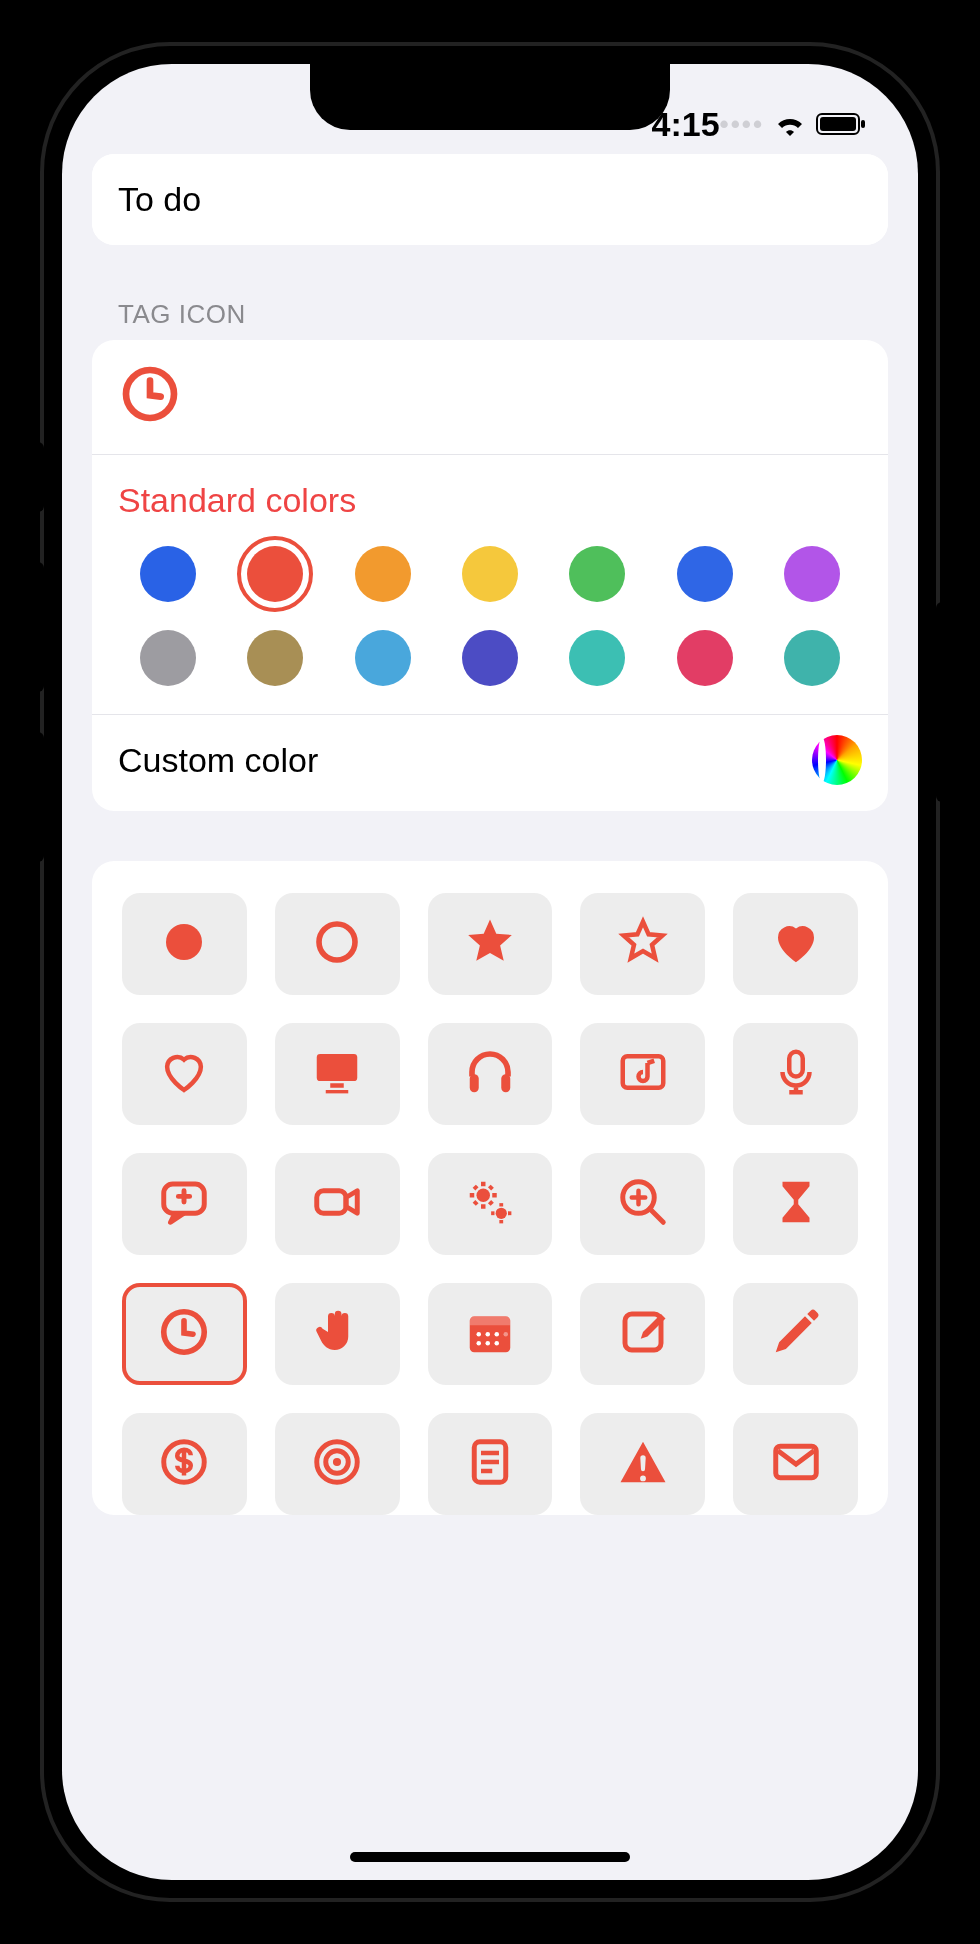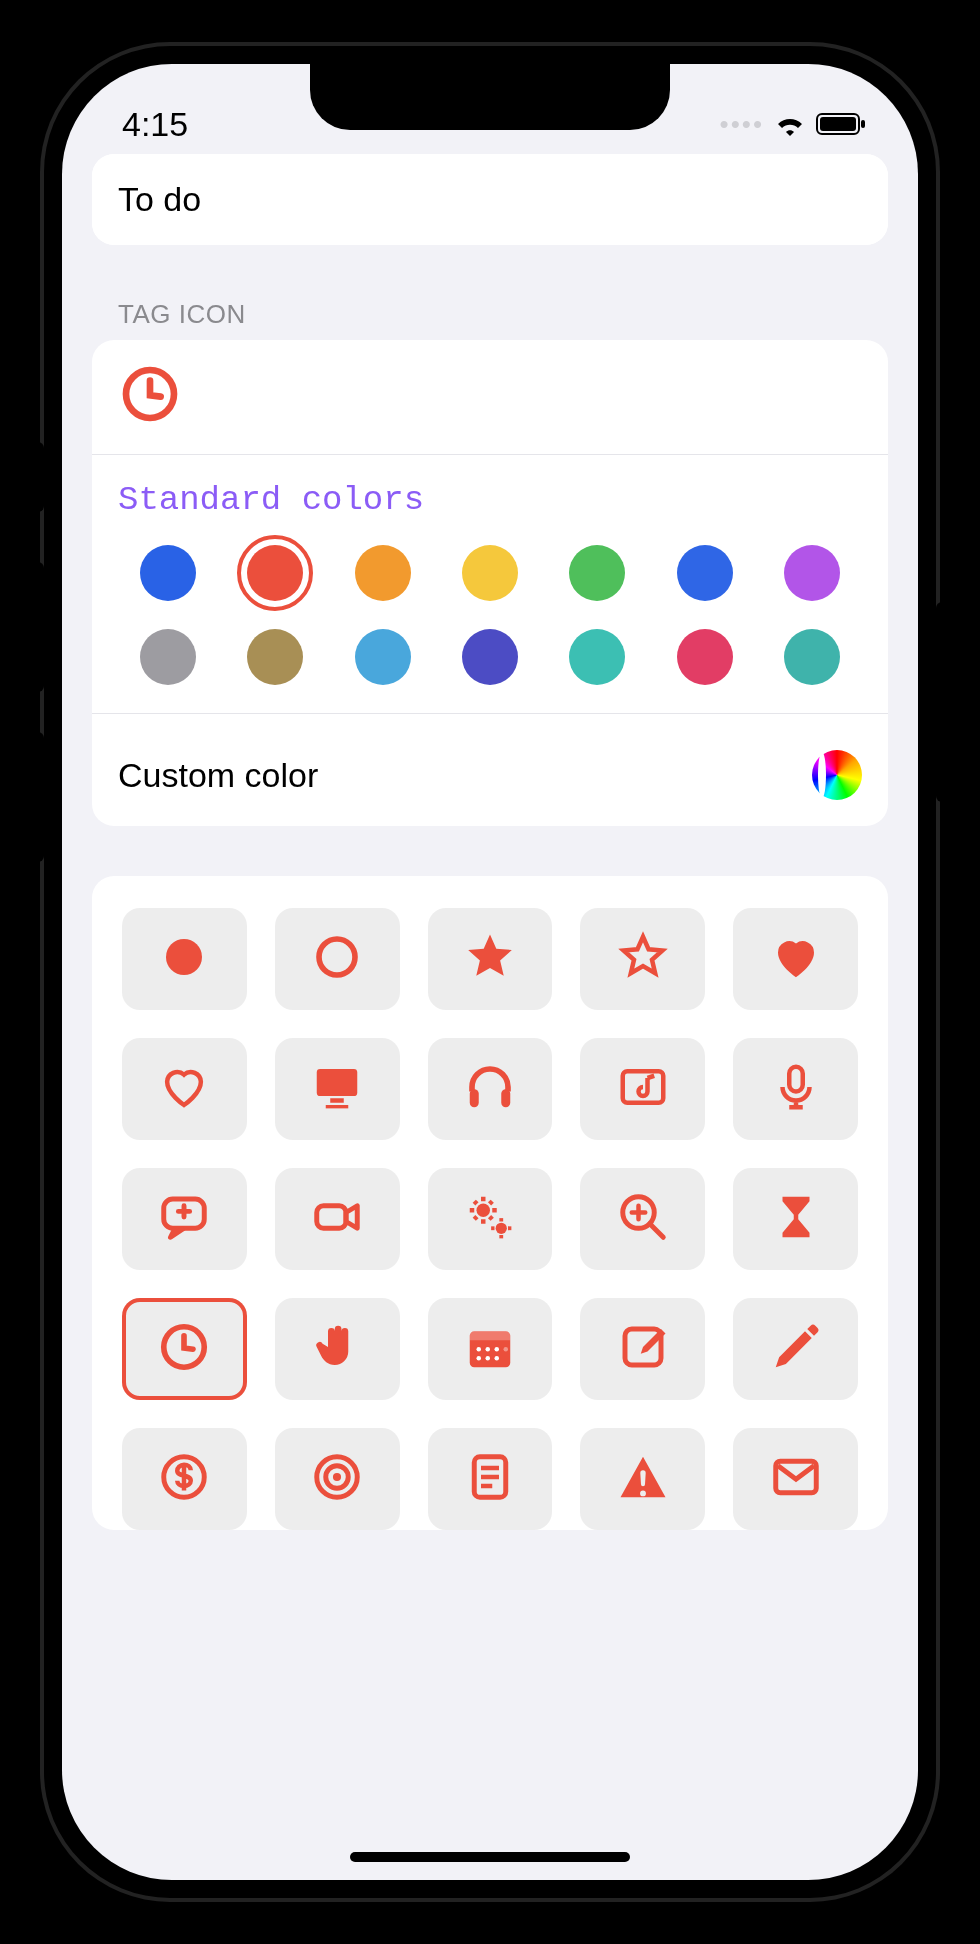--- a/index.html
+++ b/index.html
@@ -38,23 +38,23 @@
     height: 66px;
     background: #000;
     border-bottom-left-radius: 40px;
     border-bottom-right-radius: 40px;
     z-index: 10;
   }
   .status-bar {
     height: 90px;
     padding: 30px 50px 0 60px;
     display: flex;
-    justify-content: space-between;
+    justify-content: flex-end;
     align-items: center;
-    font-weight: 400;
+    font-weight: 700;
     font-size: 34px;
     color: #000;
   }
   .status-right { display: flex; align-items: center; gap: 10px; }
   .dots { color:#cfcfd4; letter-spacing:2px; font-size:26px;}
   .back-row {
     display: flex;
     align-items: center;
     gap: 6px;
     padding: 22px 28px 10px 28px;
@@ -90,23 +90,22 @@
     color:#000;
     background:#fff;
   }
   .icon-preview-row {
     padding: 22px 26px 24px 26px;
     border-bottom: 1px solid #E5E5EA;
   }
   .icon-preview-row svg { width: 64px; height: 64px; }
   .row-label {
     font-size: 34px;
-    color:#8b5cf6;
+    color:#ef4444;
     padding: 26px 26px 16px 26px;
-    font-family: Liberation Mono, monospace;
   }
   .color-grid {
     display: grid;
     grid-template-columns: repeat(7, 1fr);
     gap: 28px;
     padding: 10px 36px 28px 36px;
   }
   .color-dot {
     width: 56px;
     height: 56px;
@@ -119,21 +118,21 @@
     content: "";
     position: absolute;
     inset: -10px;
     border: 4px solid var(--c);
     border-radius: 50%;
   }
   .custom-row {
     display: flex;
     align-items: center;
     justify-content: space-between;
-    padding: 36px 26px 26px 26px;
+    padding: 20px 26px 26px 26px;
     border-top: 1px solid #E5E5EA;
     font-size: 34px;
     color:#000;
   }
   .color-wheel {
     width: 50px;
     height: 50px;
     border-radius: 50%;
     position: relative;
     background: conic-gradient(red,orange,yellow,lime,cyan,blue,magenta,red);

